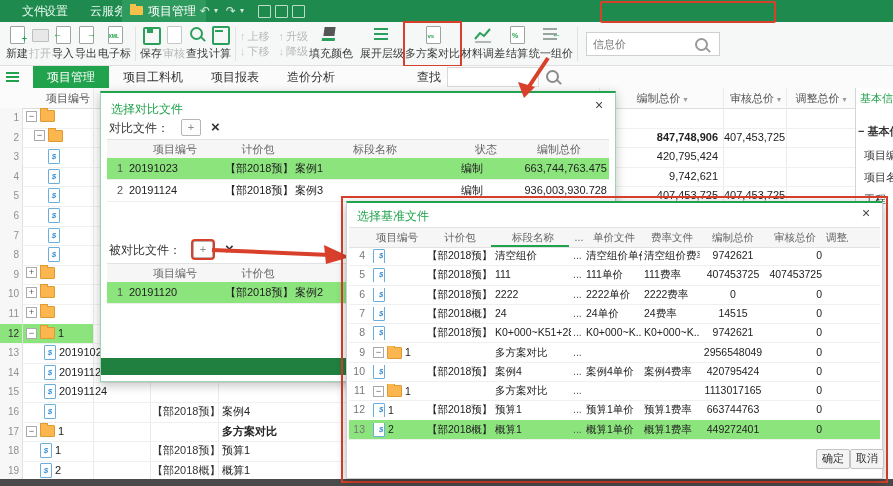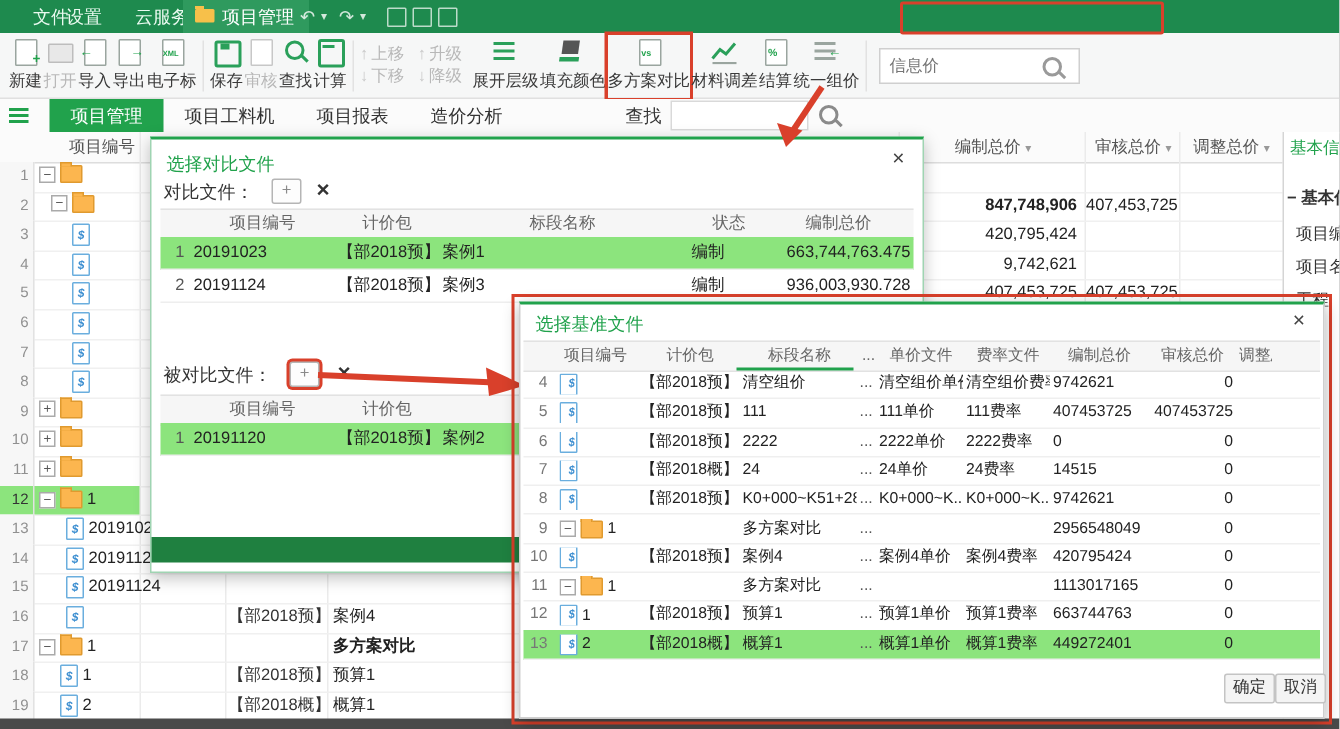--- a/index.html
+++ b/index.html
@@ -111,21 +111,21 @@
   .d2r{position:absolute;left:2px;width:531px;height:19.3px;border-bottom:1px solid #efefef;line-height:19px;color:#222}
   .d2r.green{background:#8ce47d}
   .d2r span{position:absolute;top:0;height:19px;overflow:hidden;white-space:nowrap}
   .dn{left:0;width:16px;text-align:right;color:#777}
   .dico{left:24px;width:52px;display:flex;align-items:center;gap:3px;top:3px!important;height:14px!important}
   .dpkg{left:78px;width:66px}
   .dname{left:146px;width:76px}
   .ddots{left:224px;width:12px;color:#555}
   .dunit{left:237px;width:56px}
   .drate{left:295px;width:56px}
-  .dcomp{left:353px;width:62px;text-align:left}
+  .dcomp{left:353px;width:62px;text-align:center}
   .daud{left:419px;width:54px;text-align:right}
   .dbtn{position:absolute;top:246px;width:32px;height:18px;background:#f4f4f4;border:1px solid #c4c4c4;border-radius:2px;font-size:11px;text-align:center;line-height:17px;color:#333}
   
   .annot{z-index:30;pointer-events:none}
 </style>
 </head>
 <body>
 
 <div id="app">
 
@@ -206,31 +206,31 @@
       </div>
     <div class="tbsep"></div>
     <div class="smallgrp">
       <span><span class="ar">↑</span><span>上移</span></span>
       <span><span class="ar">↓</span><span>下移</span></span>
     </div>
     <div class="smallgrp" style="margin-left:8px">
       <span><span class="ar">↑</span><span>升级</span></span>
       <span><span class="ar">↓</span><span>降级</span></span>
     </div>
+    <div class="tb">
+        <span class="ic">
+          <i class="icfill"></i>
+        </span>
+        <span class="lab">填充颜色</span>
+      </div>
     <div class="tb" style="margin-left:6px">
         <span class="ic">
           <i class="iclist"></i>
         </span>
         <span class="lab">展开层级</span>
-      </div>
-    <div class="tb">
-        <span class="ic">
-          <i class="icfill"></i>
-        </span>
-        <span class="lab">填充颜色</span>
       </div>
     <div class="tb ring">
         <span class="ic">
           <i class="icdoc"></i>
           <b class="badge" style="left:5px;top:6px;font-size:6px">vs</b>
         </span>
         <span class="lab">多方案对比</span>
       </div>
     <div class="tb">
         <span class="ic">

